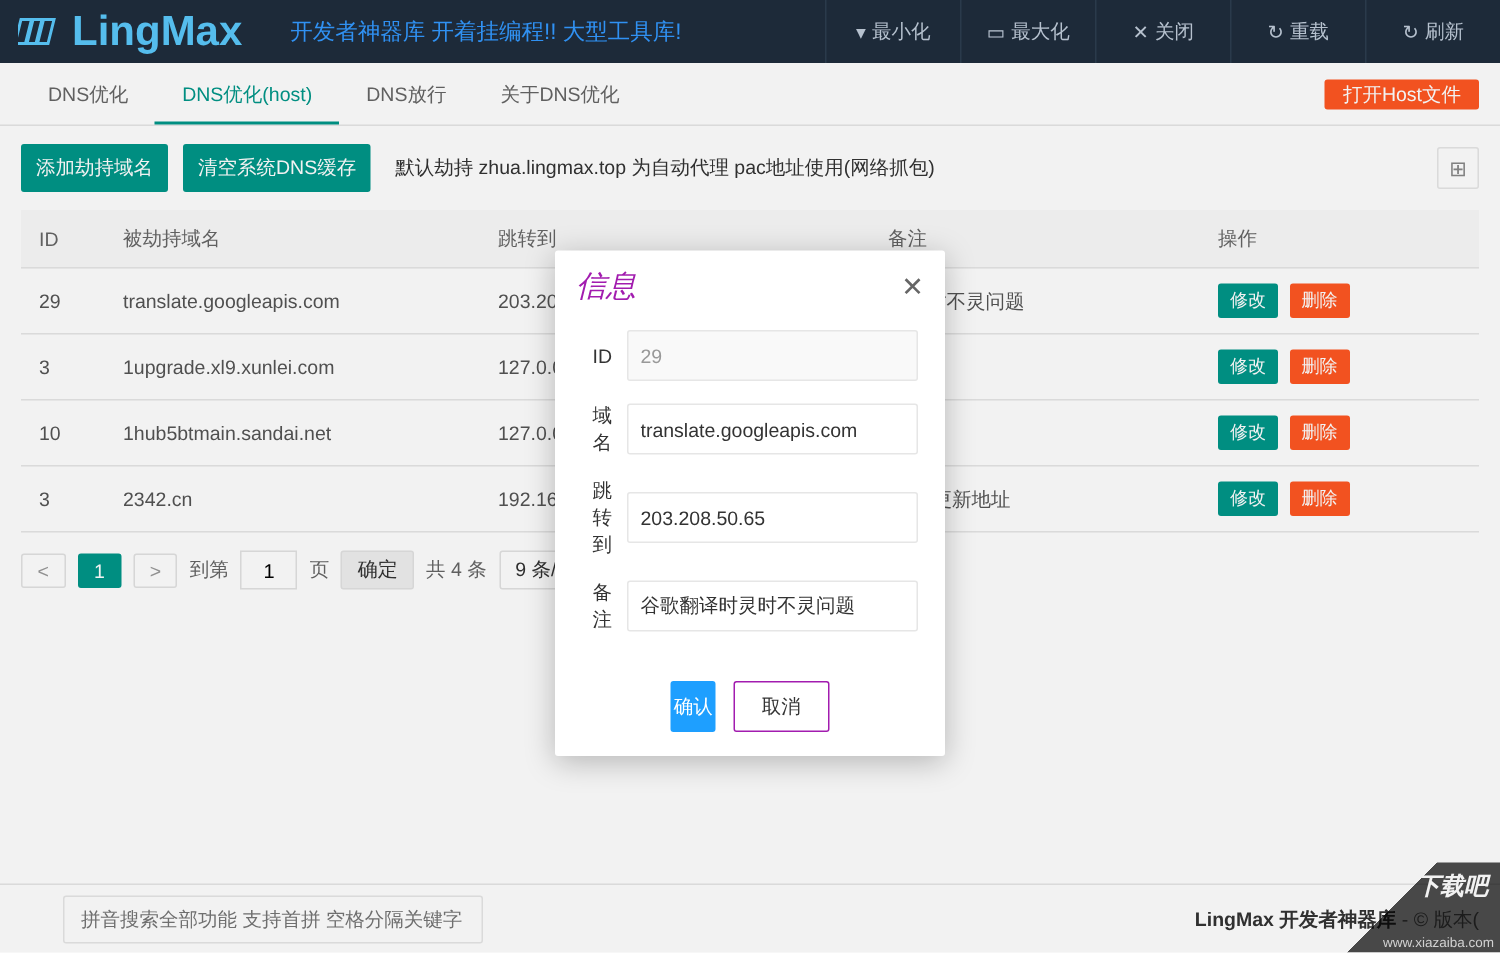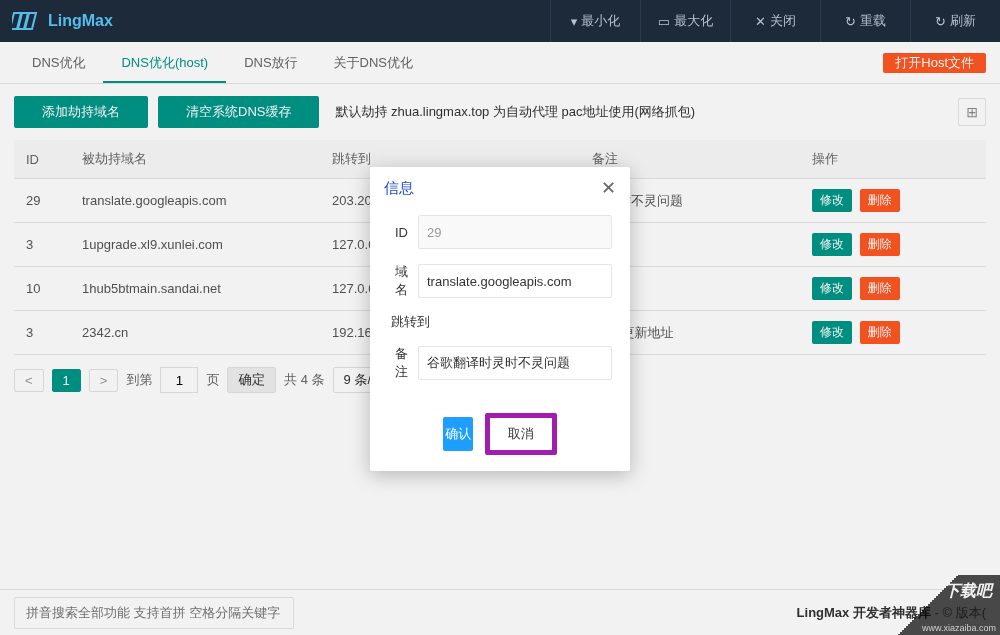--- a/index.html
+++ b/index.html
@@ -1,79 +1,80 @@
 <!DOCTYPE html>
 <html><head>
   <meta charset="utf-8">
   <style>
     * { margin: 0; padding: 0; box-sizing: border-box; }
     body { font-family: "Microsoft YaHei", Arial, sans-serif; font-size: 13px; color: #333; background: #fff; width: 1000px; height: 635px; overflow: hidden; position: relative; }
     
     .titlebar { height: 42px; background: #1f2d3d; display: flex; align-items: center; color: #c0ccda; }
-    .logo { display: flex; align-items: center; padding: 0 12px; color: #5ac8fa; font-weight: bold; font-size: 16px; }
+    .logo { display: flex; align-items: center; padding: 0 12px; color: #5ac8fa; font-weight: bold; font-size: 28px; }
     .logo-icon { width: 30px; height: 24px; margin-right: 6px; }
     .subtitle { color: #3399ff; font-size: 15px; margin-left: 20px; }
     .window-controls { margin-left: auto; display: flex; height: 100%; }
     .win-btn { width: 90px; display: flex; align-items: center; justify-content: center; color: #c0ccda; font-size: 13px; cursor: pointer; border-left: 1px solid #2d3e50; gap: 4px; }
     
     .tabs { height: 42px; display: flex; align-items: center; border-bottom: 1px solid #e6e6e6; padding: 0 14px; position: relative; }
     .tab { padding: 0 18px; height: 100%; display: flex; align-items: center; color: #666; cursor: pointer; position: relative; }
     .tab.active { color: #009688; }
     .tab.active::after { content: ''; position: absolute; bottom: 0; left: 0; right: 0; height: 2px; background: #009688; }
     .open-host { position: absolute; right: 14px; top: 50%; transform: translateY(-50%); background: #ff5722; color: #fff; padding: 1px 12px; border-radius: 2px; cursor: pointer; font-size: 13px; }
     
     .toolbar { padding: 12px 14px; display: flex; align-items: center; gap: 10px; position: relative; }
-    .btn-teal { background: #009688; color: #fff; border: none; padding: 7px 28px; border-radius: 2px; cursor: pointer; font-size: 13px; }
+    .btn-teal { background: #009688; color: #fff; border: none; padding: 7px 10px; border-radius: 2px; cursor: pointer; font-size: 13px; }
     .hint { color: #333; padding-left: 6px; }
     .grid-icon { position: absolute; right: 14px; width: 28px; height: 28px; border: 1px solid #e6e6e6; border-radius: 2px; display: flex; align-items: center; justify-content: center; font-size: 14px; color: #888; cursor: pointer; }
     
     .table { width: calc(100% - 28px); margin: 0 14px; border-collapse: collapse; }
     .table th, .table td { text-align: left; padding: 10px 12px; border-bottom: 1px solid #e6e6e6; font-weight: normal; color: #666; }
     .table th { background: #f9f9f9; color: #666; font-size: 13px; }
     .table td { color: #555; }
     .act-btn { display: inline-block; padding: 3px 8px; color: #fff; border-radius: 2px; cursor: pointer; font-size: 12px; margin-right: 4px; }
     .act-edit { background: #009688; }
     .act-del { background: #ff5722; }
     
     .pager { padding: 12px 14px; display: flex; align-items: center; gap: 8px; color: #666; font-size: 13px; }
     .pg-btn { border: 1px solid #e2e2e2; padding: 3px 10px; border-radius: 2px; cursor: pointer; color: #999; }
     .pg-btn.cur { background: #009688; color: #fff; border-color: #009688; }
     .pg-input { width: 38px; height: 26px; border: 1px solid #e2e2e2; text-align: center; }
     
     .bottombar { position: absolute; bottom: 0; left: 0; right: 0; height: 46px; border-top: 1px solid #e6e6e6; display: flex; align-items: center; padding: 0 14px; background: #fff; }
-    .search-input { flex: 0 0 280px; height: 32px; border: 1px solid #e6e6e6; border-radius: 2px; padding: 0 11px; color: #8b5cf6; font-size: 13px; }
+    .search-input { flex: 0 0 280px; height: 32px; border: 1px solid #e6e6e6; border-radius: 2px; padding: 0 11px; color: #8b5cf6; font-size: 13px; margin-left: 28px; }
     .footer-text { margin-left: auto; color: #666; font-size: 13px; }
     .footer-text b { color: #333; }
     .watermark { position: absolute; right: 0; bottom: 0; width: 110px; height: 60px; background: linear-gradient(135deg, transparent 40%, rgba(0,0,0,0.7) 40%); display: flex; justify-content: flex-end; padding: 6px 8px; color: #fff; font-size: 16px; font-weight: bold; font-style: italic; }
     .hijack-text { position: absolute; right: 4px; bottom: 2px; font-size: 9px; color: #ddd; font-style: normal; font-weight: normal; }
     
     .modal-overlay { position: absolute; inset: 0; background: rgba(0,0,0,0.05); display: flex; align-items: flex-start; justify-content: center; padding-top: 167px; }
     .modal { width: 260px; background: #fff; border-radius: 2px; box-shadow: 0 4px 20px rgba(0,0,0,0.25); }
     .modal-header { padding: 10px 14px; display: flex; align-items: center; justify-content: space-between; }
-    .modal-title { color: #1d4ed8; font-size: 15px; }
+    .modal-title { color: #a21caf; font-size: 20px; font-style: italic; }
     .modal-close { cursor: pointer; font-size: 18px; color: #666; }
     .modal-body { padding: 6px 18px 10px; }
     .form-row { display: flex; align-items: center; margin-bottom: 14px; }
     .form-label { width: 52px; text-align: right; color: #333; padding-right: 10px; font-size: 13px; }
     .form-input { flex: 1; height: 34px; border: 1px solid #e6e6e6; border-radius: 2px; padding: 0 8px; font-size: 13px; color: #333; }
     .form-input.readonly { background: #f9f9f9; color: #999; }
     .modal-footer { padding: 8px 18px 16px; text-align: center; }
     .btn-primary { background: #1e9fff; color: #fff; border: none; padding: 8px 2px; border-radius: 2px; cursor: pointer; font-size: 13px; margin-right: 8px; }
-    .btn-default { background: #fff; color: #333; border: 5px solid #a21caf; padding: 7px 18px; border-radius: 2px; cursor: pointer; font-size: 13px; }
+    .btn-default { background: #fff; color: #333; border: 1px solid #a21caf; padding: 7px 18px; border-radius: 2px; cursor: pointer; font-size: 13px; }
   </style>
 </head>
 <body>
 
 <div class="titlebar">
   <div class="logo">
     <svg class="logo-icon" viewBox="0 0 30 24">
         <path d="M2 4 L10 4 L6 20 L-2 20 Z M9 4 L17 4 L13 20 L5 20 Z M16 4 L24 4 L20 20 L12 20 Z" fill="none" stroke="#5ac8fa" stroke-width="2"></path>
       </svg>
     <span>LingMax</span>
   </div>
+  <div class="subtitle">开发者神器库 开着挂编程!! 大型工具库!</div>
   <div class="window-controls">
     <div class="win-btn">▾<span>最小化</span></div>
     <div class="win-btn">▭<span>最大化</span></div>
     <div class="win-btn">✕<span>关闭</span></div>
     <div class="win-btn">↻<span>重载</span></div>
     <div class="win-btn">↻<span>刷新</span></div>
   </div>
 </div>
 
 <div class="tabs">
@@ -178,20 +179,21 @@
       <div class="form-row">
         <div class="form-label">ID</div>
         <input class="form-input readonly" readonly="" value="29" style="">
       </div>
       <div class="form-row">
         <div class="form-label">域名</div>
         <input class="form-input" value="translate.googleapis.com" style="">
       </div>
       <div class="form-row">
         <div class="form-label">跳转到</div>
+        <input class="form-input" value="203.208.50.65" style="">
       </div>
       <div class="form-row">
         <div class="form-label">备注</div>
         <input class="form-input" value="谷歌翻译时灵时不灵问题" style="">
       </div>
     </div>
     <div class="modal-footer">
       <button class="btn-primary">确认</button>
       <button class="btn-default">取消</button>
     </div>

